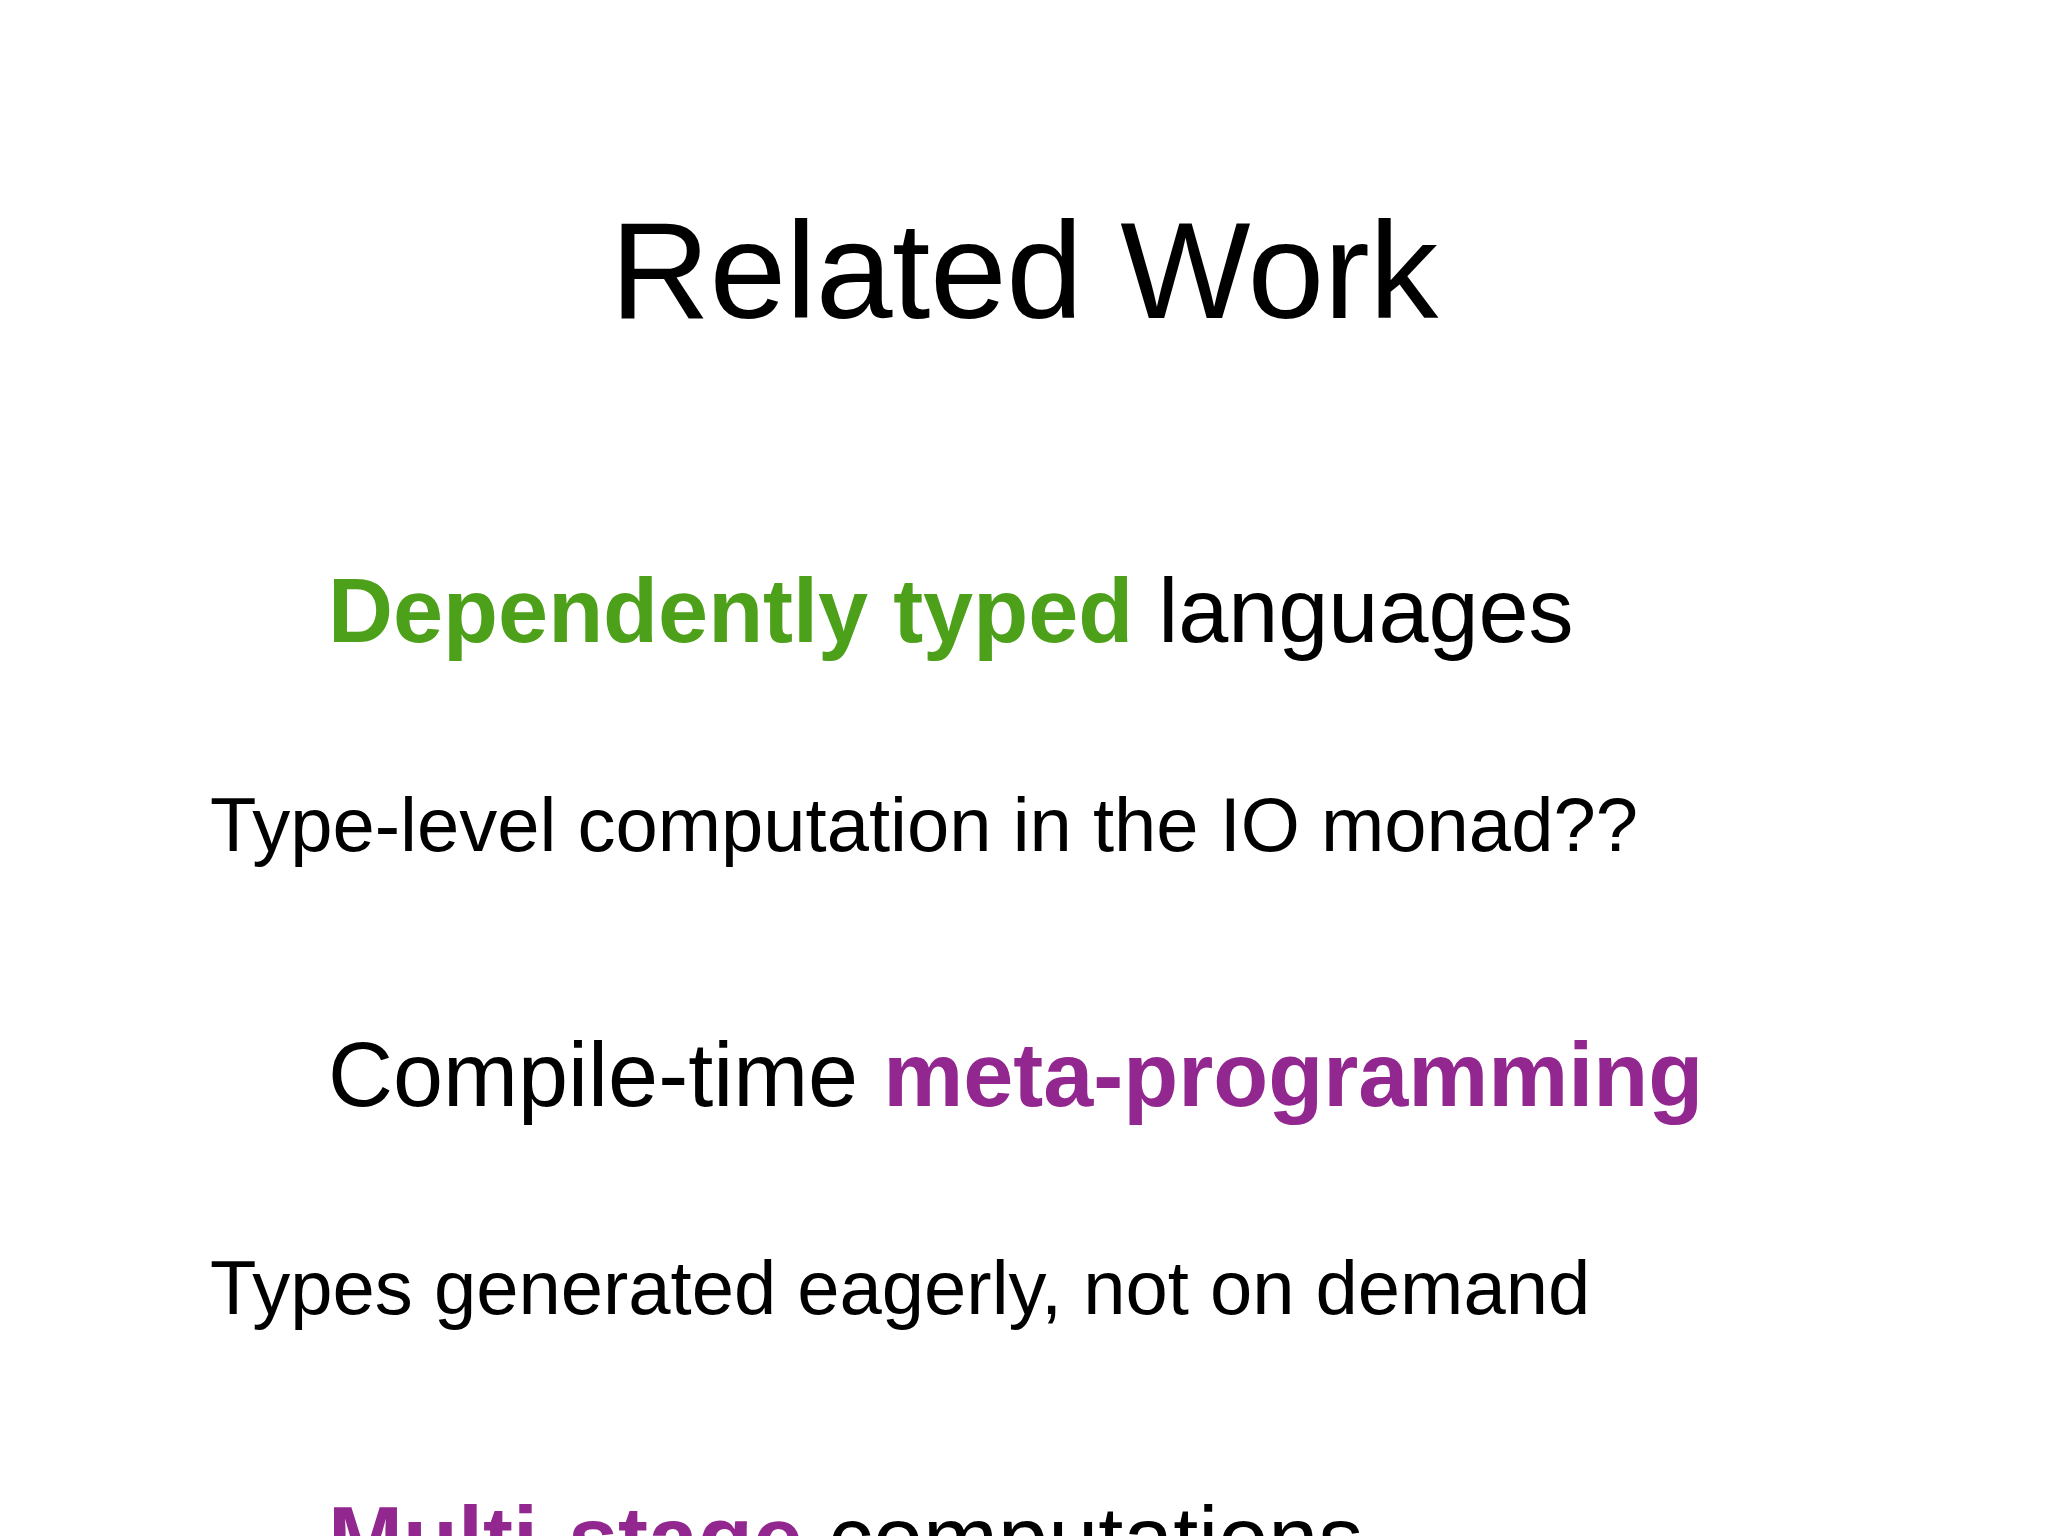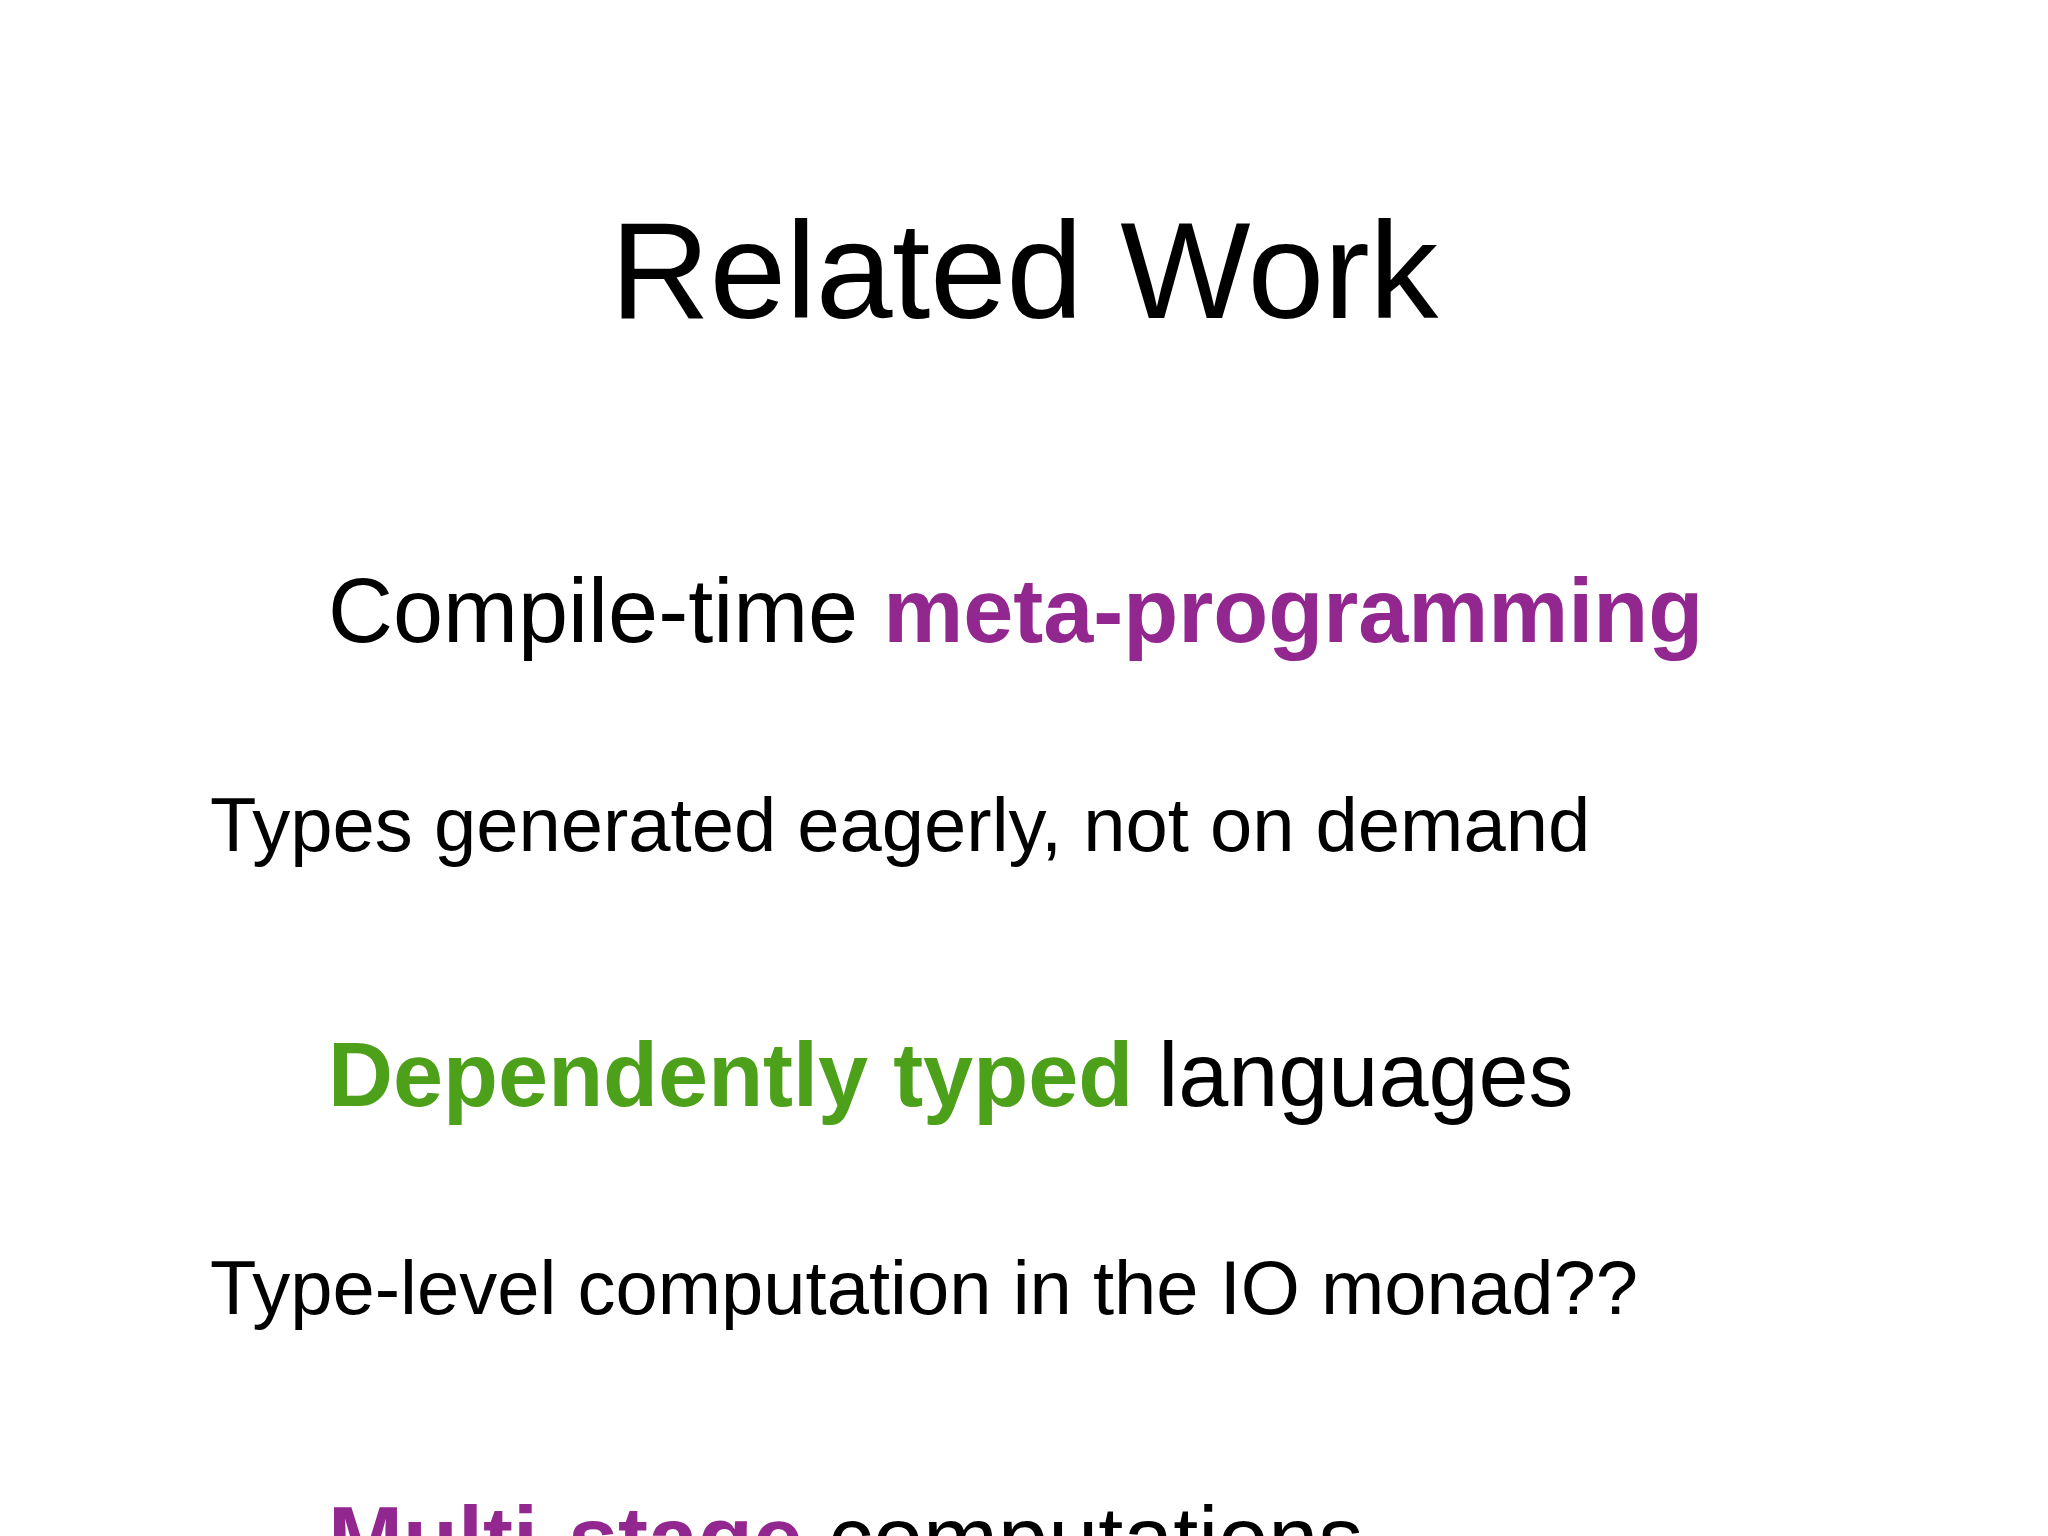--- a/index.html
+++ b/index.html
@@ -94,30 +94,30 @@
 <body>
 
 <div class="slide">
 
   <h1 class="slide-title">Related Work</h1>
 
   <div class="body-block">
 
     <div class="bullet-group">
       <p class="bullet-l1">
-        <span class="seg plain">Compile-time </span><span class="seg em-purple">meta-programming</span>
+        <span class="seg em-green">Dependently typed</span><span class="seg plain"> languages</span>
       </p>
-      <p class="bullet-l2">Types generated eagerly, not on demand</p>
+      <p class="bullet-l2">Type-level computation in the IO monad??</p>
     </div>
 
     <div class="bullet-group">
       <p class="bullet-l1">
-        <span class="seg em-green">Dependently typed</span><span class="seg plain"> languages</span>
+        <span class="seg plain">Compile-time </span><span class="seg em-purple">meta-programming</span>
       </p>
-      <p class="bullet-l2">Type-level computation in the IO monad??</p>
+      <p class="bullet-l2">Types generated eagerly, not on demand</p>
     </div>
 
     <div class="bullet-group">
       <p class="bullet-l1">
         <span class="seg em-purple">Multi-stage</span><span class="seg plain"> computations</span>
       </p>
 
     </div>
 
   </div>

